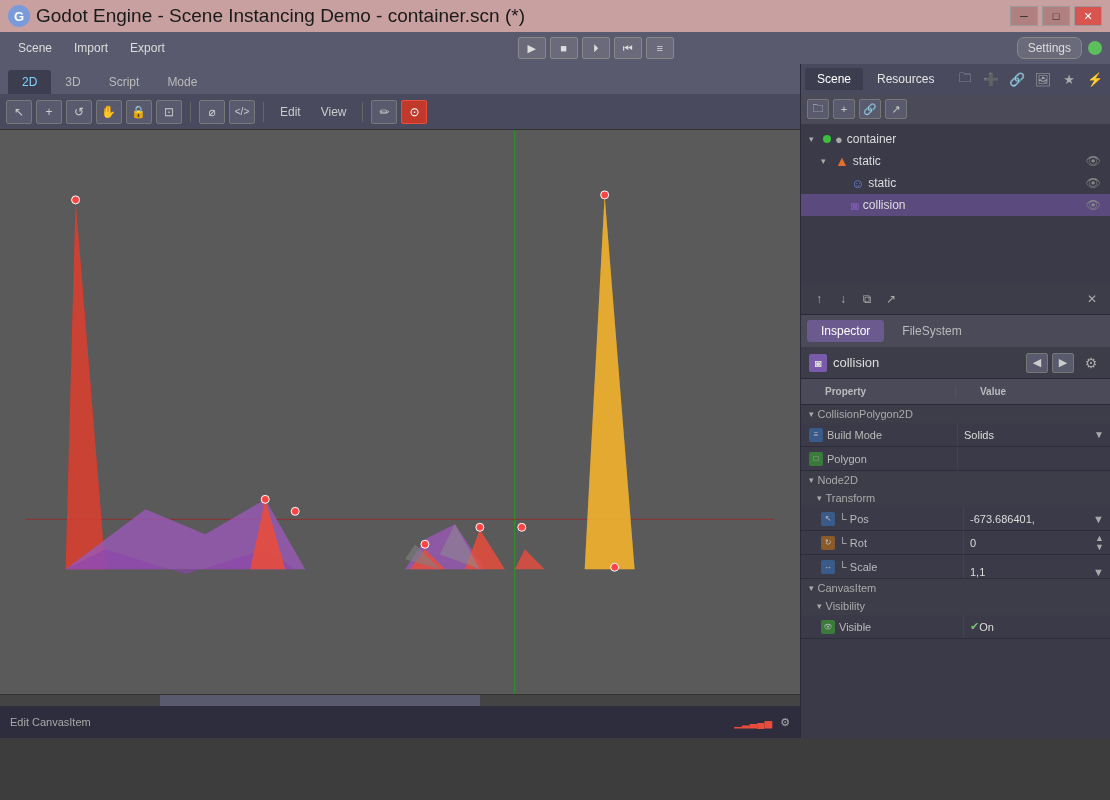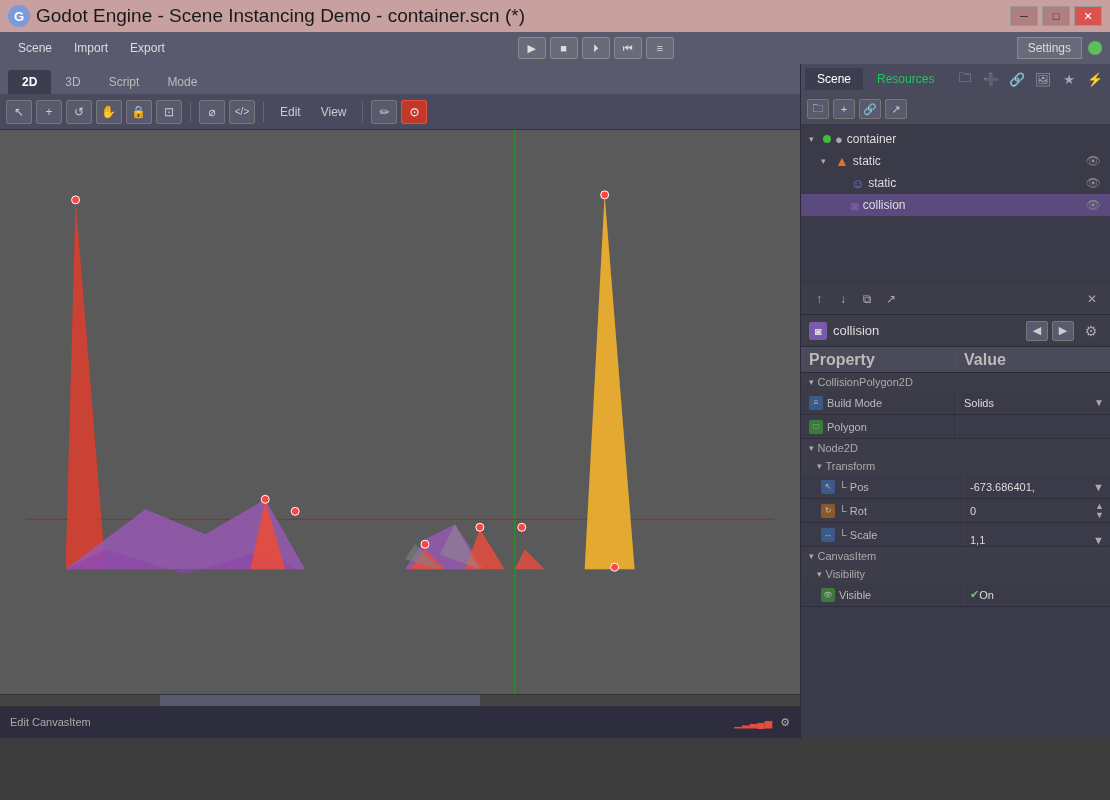--- a/index.html
+++ b/index.html
@@ -95,21 +95,21 @@
       display: flex;
       align-items: center;
       gap: 6px;
     }
     #settings-btn {
       background: #6a6a7a;
       border: 1px solid #888;
       padding: 3px 10px;
       color: #ddd;
       cursor: pointer;
-      border-radius: 0;
+      border-radius: 7px;
     }
     #settings-dot {
       width: 14px;
       height: 14px;
       background: #5dbe5d;
       border-radius: 50%;
     }
 
     
     #tabbar {
@@ -120,22 +120,21 @@
       padding: 0 8px;
     }
     .tab {
       padding: 5px 14px;
       color: #bbb;
       cursor: pointer;
       border-radius: 3px 3px 0 0;
     }
     .tab.active {
       background: #3d3d50;
-      color: #ffffff;
-      font-weight: bold;
+      color: #7dd3fc;
     }
 
     
     #main {
       display: flex;
       height: calc(800px - 32px - 32px - 30px - 32px);
     }
 
     
     #editor-area {
@@ -239,21 +238,21 @@
       padding: 0 4px;
       gap: 2px;
       justify-content: space-between;
     }
     #scene-tab-btns {
       display: flex;
       gap: 2px;
     }
     .scene-tab {
       padding: 4px 12px;
-      color: #22c55e;
+      color: #e5e5e5;
       cursor: pointer;
       border-radius: 3px 3px 0 0;
     }
     .scene-tab.active {
       background: #3d3d50;
       color: #fff;
     }
     #scene-icons {
       display: flex;
       gap: 4px;
@@ -431,23 +430,23 @@
     }
     #prop-header {
       display: flex;
       background: #4a4a58;
       height: 26px;
       align-items: center;
       border-bottom: 1px solid #2a2a3a;
     }
     .prop-col-header {
       flex: 1;
-      padding: 0 8px;
+      padding: 0 24px;
       color: #bbb;
-      font-size: 16px;
+      font-size: 10px;
       font-weight: bold;
     }
     .prop-col-header.value { flex: 1; border-left: 1px solid #555; }
 
     .prop-section {
       background: #3d3d4a;
       padding: 3px 8px;
       color: #aaa;
       font-size: 11px;
       display: flex;
@@ -689,20 +688,24 @@
         <div class="sfooter-btns">
           <div class="sfooter-btn">↑</div>
           <div class="sfooter-btn">↓</div>
           <div class="sfooter-btn">⧉</div>
           <div class="sfooter-btn">↗</div>
         </div>
         <div class="sfooter-btn">✕</div>
       </div>
     </div>
 
+    <div id="inspector-tabs">
+      <div class="insp-tab active">Inspector</div>
+      <div class="insp-tab">FileSystem</div>
+    </div>
 
     <div id="inspector-header">
       <div id="insp-node-icon">◙</div>
       <div id="insp-node-name">collision</div>
       <div id="insp-nav">
         <div class="insp-nav-btn">◀</div>
         <div class="insp-nav-btn">▶</div>
       </div>
       <div class="insp-gear">⚙</div>
     </div>

